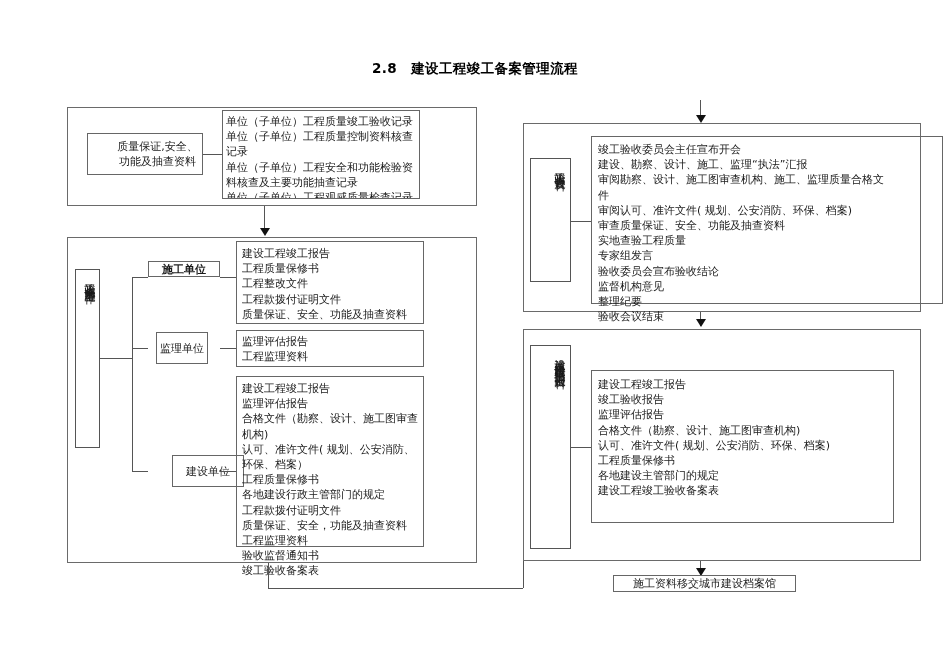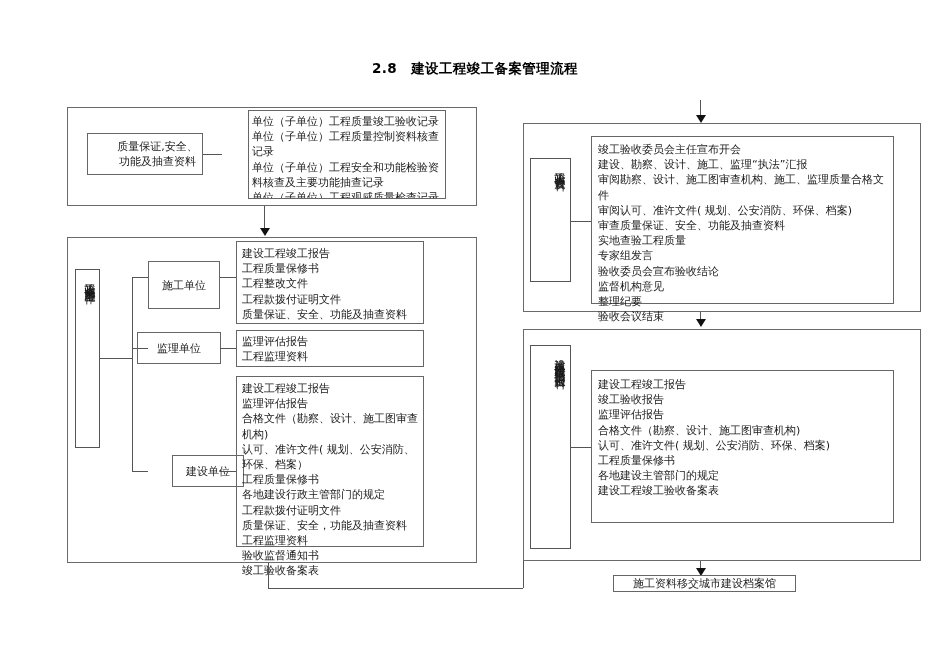--- a/index.html
+++ b/index.html
@@ -95,21 +95,21 @@
     border-left: 1px solid #555;
   }
   .arrow-d {
     position: absolute;
     width: 0; height: 0;
     border-left: 5px solid transparent;
     border-right: 5px solid transparent;
     border-top: 8px solid #111;
   }
 
-  .clip-box { overflow: hidden; margin-left: 26px; }
+  .clip-box { overflow: hidden; }
 </style>
 </head>
 <body>
 
 <div id="canvas">
 
   <div class="title">
     <span class="num">2.8</span><span>建设工程竣工备案管理流程</span>
   </div>
 
@@ -132,34 +132,34 @@
   <div class="arrow-d" style="left:260px; top:228px;"></div>
 
   <div class="box outer" style="left:67px; top:237px; width:410px; height:326px;"></div>
 
   <div class="vbox" style="left:75px; top:269px; width:25px; height:179px;">竣工验收前的准备工作</div>
 
   <div class="ln-h" style="left:100px; top:358px; width:32px;"></div>
   <div class="ln-v" style="left:132px; top:277px; height:194px;"></div>
 
   <div class="ln-h" style="left:132px; top:277px; width:16px;"></div>
-  <div class="box inner centered-label" style="left:148px; top:261px; width:72px; height:48px;">
+  <div class="box inner centered-label" style="left:148px; top:261px; width:72px; height:16px;font-weight:bold;">
     <span>施工单位</span>
   </div>
   <div class="ln-h" style="left:220px; top:277px; width:16px;"></div>
   <div class="box inner" style="left:236px; top:241px; width:188px; height:83px;">
     <div class="txt" style="left:5px; top:4px; width:180px;">建设工程竣工报告
 工程质量保修书
 工程整改文件
 工程款拨付证明文件
 质量保证、安全、功能及抽查资料</div>
   </div>
 
   <div class="ln-h" style="left:132px; top:348px; width:16px;"></div>
-  <div class="box inner centered-label" style="left:137px; top:332px; width:84px; height:32px;">
+  <div class="box inner centered-label" style="left:156px; top:332px; width:52px; height:32px;">
     <span>监理单位</span>
   </div>
   <div class="ln-h" style="left:220px; top:348px; width:16px;"></div>
   <div class="box inner" style="left:236px; top:330px; width:188px; height:37px;">
     <div class="txt" style="left:5px; top:3px; width:180px;">监理评估报告
 工程监理资料</div>
   </div>
 
   <div class="ln-h" style="left:132px; top:471px; width:16px;"></div>
   <div class="box inner centered-label" style="left:148px; top:455px; width:72px; height:32px;margin-left:24px;">
@@ -186,21 +186,21 @@
 
   <div class="box outer" style="left:523px; top:123px; width:398px; height:189px;"></div>
 
   <div class="ln-v" style="left:700px; top:100px; height:21px;"></div>
   <div class="arrow-d" style="left:696px; top:115px;"></div>
 
   <div class="vbox" style="left:530px; top:158px; width:41px; height:124px; line-height:17px;">竣工验收会议资料</div>
 
   <div class="ln-h" style="left:571px; top:221px; width:20px;"></div>
 
-  <div class="box inner" style="left:591px; top:136px; width:303px; height:168px;">
+  <div class="box inner" style="left:591px; top:136px; width:352px; height:168px;">
     <div class="txt" style="left:6px; top:5px; width:292px;">竣工验收委员会主任宣布开会
 建设、勘察、设计、施工、监理“执法”汇报
 审阅勘察、设计、施工图审查机构、施工、监理质量合格文件
 审阅认可、准许文件( 规划、公安消防、环保、档案)
 审查质量保证、安全、功能及抽查资料
 实地查验工程质量
 专家组发言
 验收委员会宣布验收结论
 监督机构意见
 整理纪要

